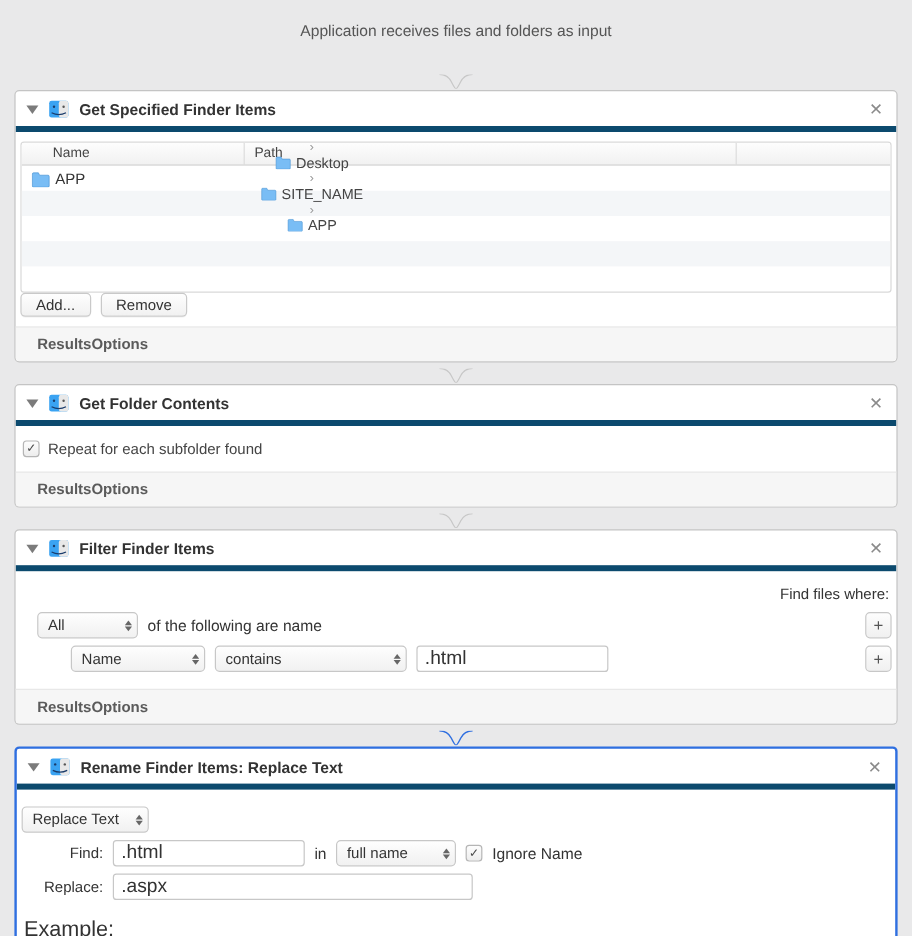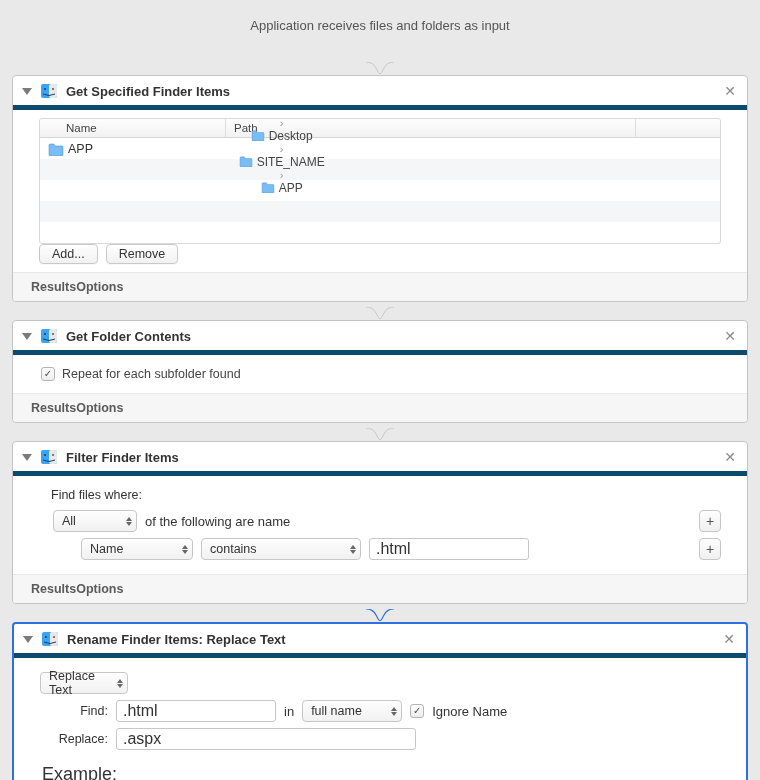--- a/index.html
+++ b/index.html
@@ -61,21 +61,21 @@
   font-size: 13px;
   color: #333;
 }
 .close {
   margin-left: auto;
   color: #8a8a8a;
   font-size: 14px;
   cursor: pointer;
   width: 14px; text-align: center;
 }
-.action-body { padding: 8px 26px; }
+.action-body { padding: 8px 4px; }
 .action-footer {
   display: flex;
   padding: 7px 18px;
   background: #f6f6f6;
   border-top: 1px solid #e8e8e8;
   font-size: 12.5px;
   font-weight: 600;
   color: #5b5b5b;
 }
 .action-footer span { cursor: pointer; }
@@ -140,21 +140,21 @@
   background: linear-gradient(#fdfdfd, #ededed);
   display: inline-flex;
   align-items: center;
   justify-content: center;
   font-size: 10px;
   color: #4b4b4b;
 }
 .checkbox.checked::before { content: "✓"; position: relative; top: -0.5px; }
 
 
-.filter-label { font-size: 12.5px; margin: 4px 12px 8px; color: #333; }
+.filter-label { font-size: 12.5px; margin: 4px 2px 8px; color: #333; text-align: right; }
 .filter-row { display: flex; align-items: center; gap: 8px; margin: 4px 0 6px 14px; }
 .filter-row.indent2 { margin-left: 42px; }
 .select {
   display: inline-flex;
   align-items: center;
   justify-content: space-between;
   background: linear-gradient(#fefefe, #f1f1f1);
   border: 1px solid #c7c7c7;
   border-radius: 4px;
   height: 22px;
@@ -411,21 +411,21 @@
           <circle cx="5" cy="7" r="1" fill="#1a3c6b"></circle>
           <circle cx="13" cy="7" r="1" fill="#555"></circle>
           <path d="M3 12 Q9 15 15 12" stroke="#1a3c6b" stroke-width="1" fill="none"></path>
         </svg>
     </div>
     <div class="action-title">Rename Finder Items: Replace Text</div>
     <div class="close">✕</div>
   </div>
   <div class="action-body">
     <div class="form-row">
-      <div class="select" style="width:88px">
+      <div class="select" style="width:106px">
         <span>Replace Text</span>
           <span class="arrows">
             <span class="up"></span>
             <span class="dn"></span>
           </span>
       </div>
     </div>
     <div class="form-row">
       <div class="label-right">Find:</div>
       <input class="text-input" style="width: 160px;" value=".html">

